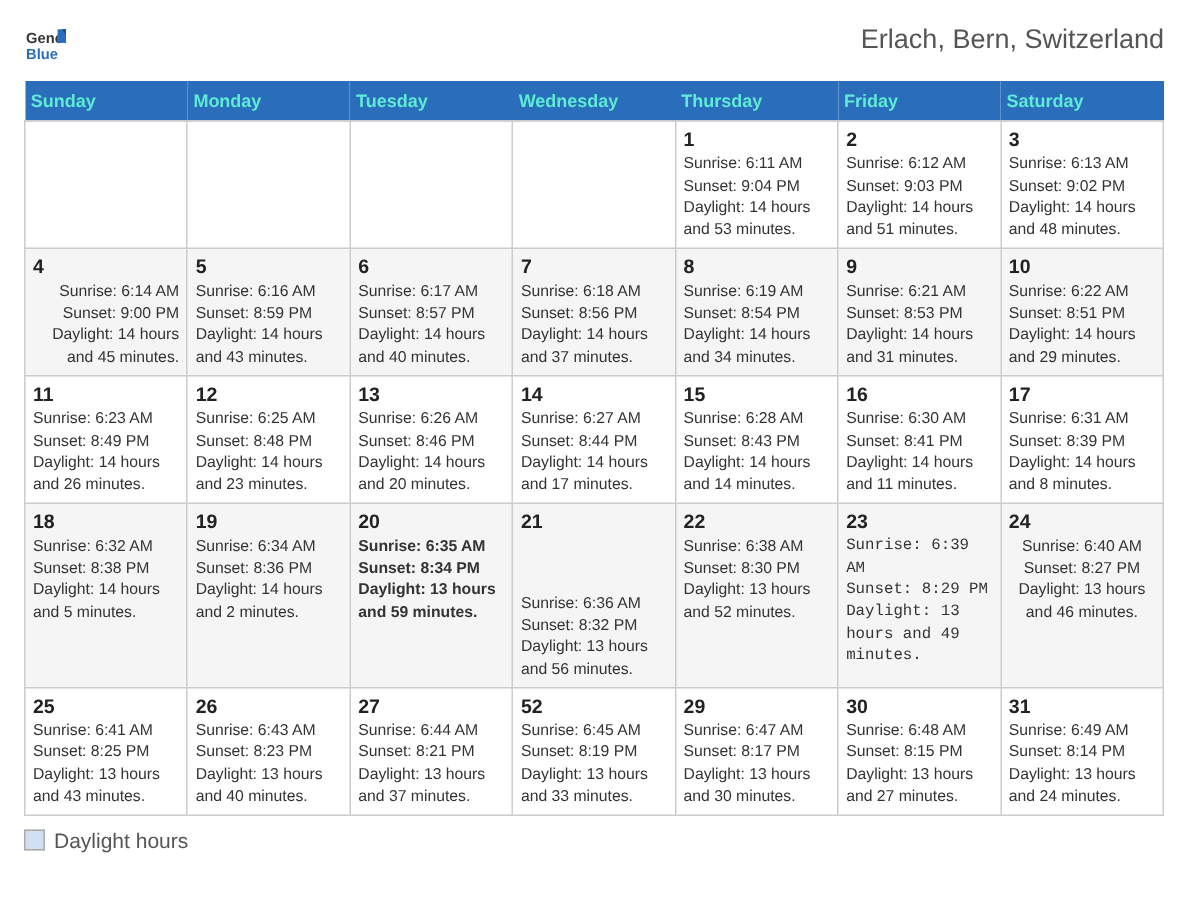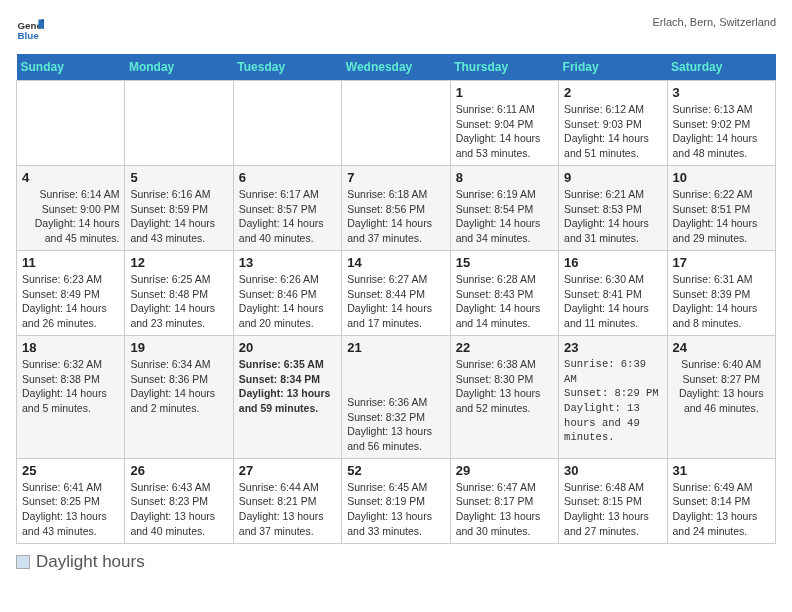--- a/index.html
+++ b/index.html
@@ -27,21 +27,21 @@
     }
     .title-block {
       text-align: right;
     }
     .main-title {
       font-size: 36px;
       font-weight: bold;
       color: #333;
     }
     .subtitle {
-      font-size: 11px;
+      font-size: 18px;
       color: #555;
     }
     table {
       width: 100%;
       border-collapse: collapse;
       font-size: 11px;
     }
     th {
       background-color: #2a6ebb;
       color: #5eead4;
@@ -71,21 +71,21 @@
       font-size: 10.5px;
       color: #333;
       line-height: 1.4;
     }
     .empty-cell {
       background: #fff !important;
     }
     .week-row td { height: 85px; }
     .legend {
       margin-top: 8px;
-      font-size: 17px;
+      font-size: 14px;
       color: #555;
       display: flex;
       align-items: center;
       gap: 6px;
     }
     .legend-box {
       width: 14px;
       height: 14px;
       background: #d0e0f0;
       border: 1px solid #aaa;

